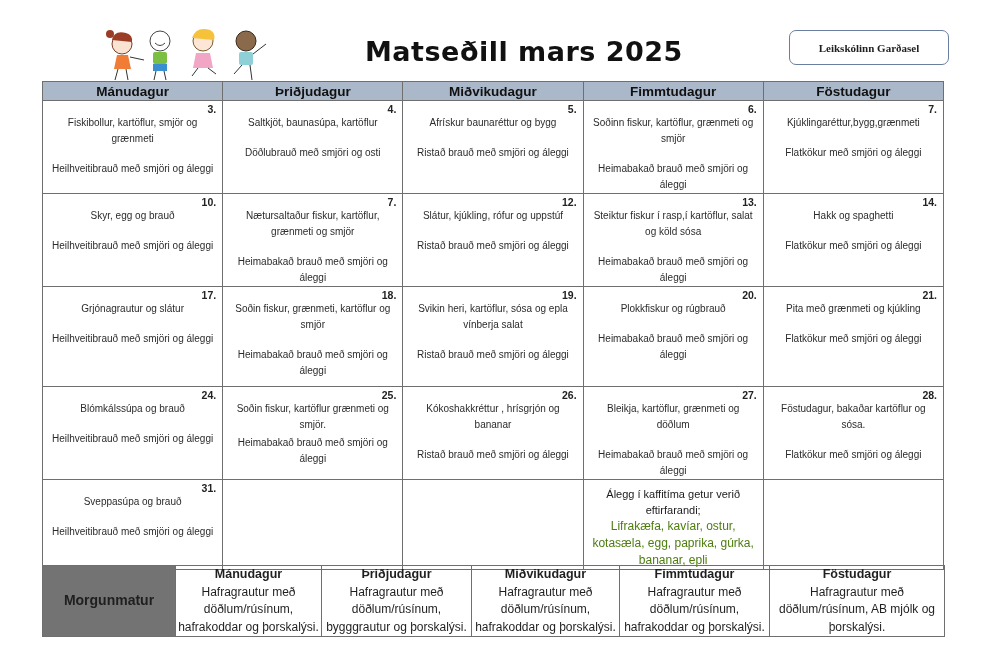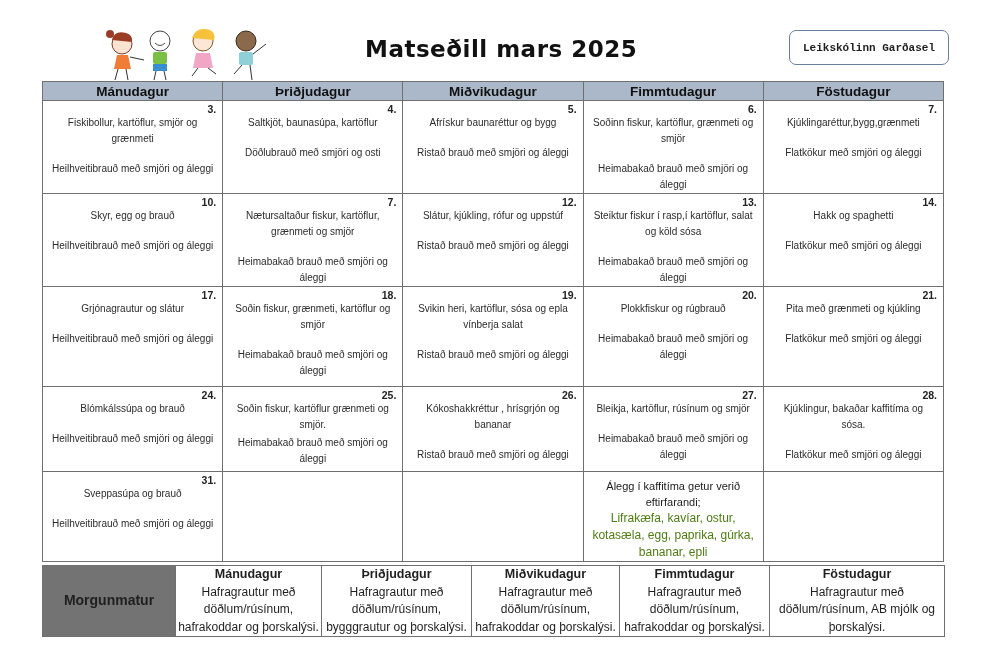--- a/index.html
+++ b/index.html
@@ -2,26 +2,26 @@
 <html><head>
 <meta charset="utf-8">
 <style>
   html, body { margin: 0; padding: 0; background: #ffffff; }
   body { width: 992px; height: 664px; position: relative; overflow: hidden;
          font-family: "Liberation Sans", sans-serif; color: #222; }
 
   .kids { position: absolute; left: 100px; top: 24px; width: 175px; height: 58px; }
 
   .title { position: absolute; left: 365px; top: 36px; font-family: "DejaVu Sans", sans-serif;
-           font-size: 23px; font-weight: bold; color: #111; letter-spacing: 0.5px; }
+           font-size: 27px; font-weight: bold; color: #111; letter-spacing: 0.5px; }
 
   .school-box { position: absolute; left: 789px; top: 30px; width: 158px; height: 33px;
                 border: 1px solid #6a7fa0; border-radius: 7px; background: #fff;
                 display: flex; align-items: center; justify-content: center;
-                font-family: Liberation Mono, monospace; font-size: 11px; font-weight: bold; color: #1e1e1e; }
+                font-family: Liberation Serif, serif; font-size: 11px; font-weight: bold; color: #1e1e1e; }
 
   table.menu { position: absolute; left: 42px; top: 81px; width: 902px;
                border-collapse: collapse; table-layout: fixed; }
   table.menu th { background: #aab8ca; border: 1px solid #6f6f6f; font-size: 13.5px;
                   font-weight: bold; height: 18px; padding: 0; color: #111; }
   table.menu td { border: 1px solid #6f6f6f; vertical-align: top; padding: 0;
                   position: relative; font-size: 10px; text-align: center; color: #2b2b2b; }
   table.menu td .num { position: absolute; right: 6px; top: 2px; font-weight: bold; font-size: 10.5px; color: #222; }
   table.menu td .dish { display: block; padding: 14px 8px 0 8px; line-height: 16px; }
   table.menu td .bread { display: block; padding: 14px 8px 0 8px; line-height: 16px; }
@@ -196,26 +196,26 @@
         <span class="dish">Soðin fiskur, kartöflur grænmeti og smjör.</span>
         <span class="bread tight">Heimabakað brauð með smjöri og áleggi</span>
       </td>
       <td>
         <span class="num">26.</span>
         <span class="dish">Kókoshakkréttur , hrísgrjón og bananar</span>
         <span class="bread">Ristað brauð með smjöri og áleggi</span>
       </td>
       <td>
         <span class="num">27.</span>
-        <span class="dish">Bleikja, kartöflur, rúsínum og smjör</span>
+        <span class="dish">Bleikja, kartöflur, grænmeti og döðlum</span>
         <span class="bread">Heimabakað brauð með smjöri og áleggi</span>
       </td>
       <td>
         <span class="num">28.</span>
-        <span class="dish">Kjúklingur, bakaðar kaffitíma og sósa.</span>
+        <span class="dish">Föstudagur, bakaðar kartöflur og sósa.</span>
         <span class="bread">Flatkökur með smjöri og áleggi</span>
       </td>
     </tr>
 
     <tr class="r5">
       <td>
         <span class="num">31.</span>
         <span class="dish">Sveppasúpa og brauð</span>
         <span class="bread">Heilhveitibrauð með smjöri og áleggi</span>
       </td>

